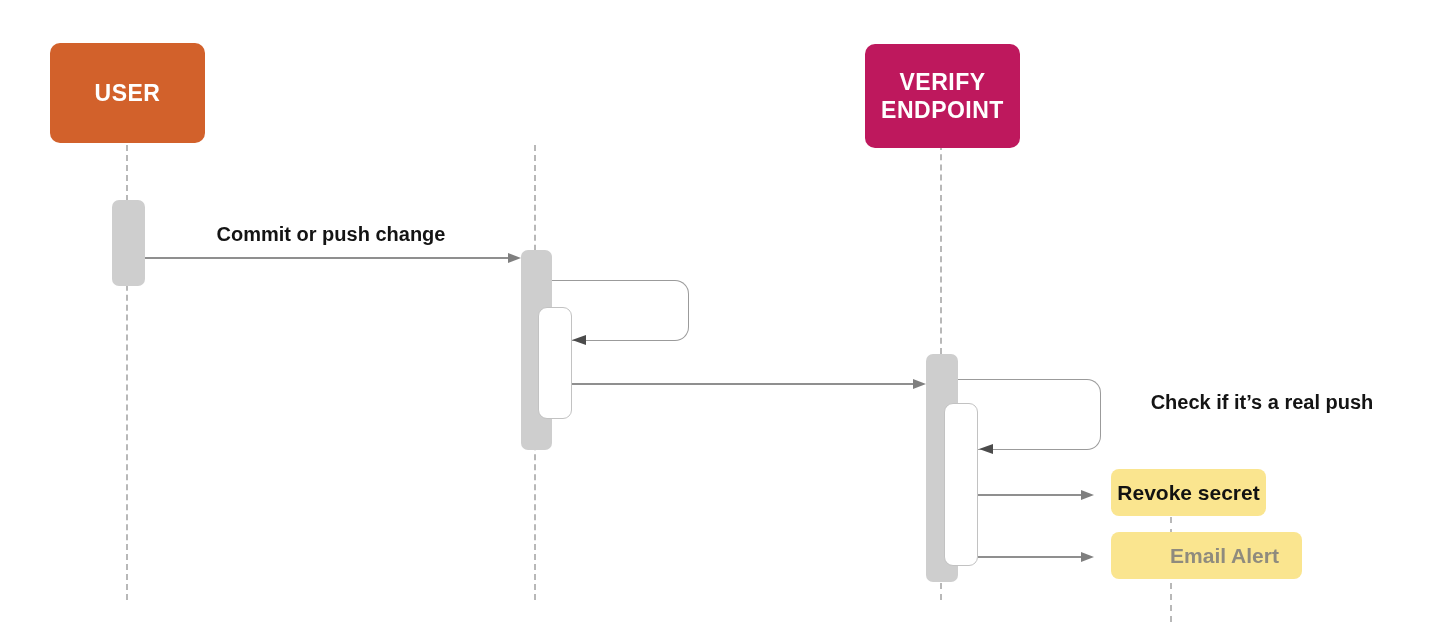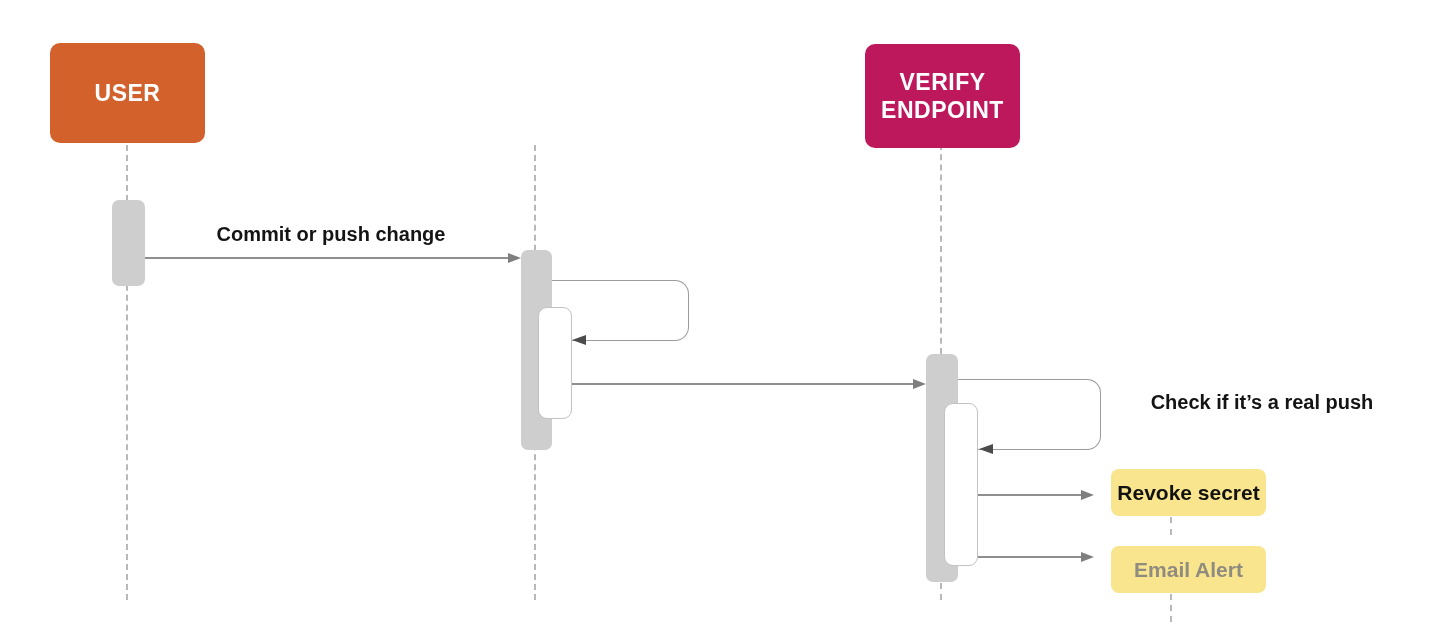--- a/index.html
+++ b/index.html
@@ -78,21 +78,21 @@
     position:absolute;left:556px;top:353px;font-weight:bold;font-size:20px;
     color:#d8d8d8;z-index:2;
   }
   
   .note{
     position:absolute;left:1095px;width:155px;height:47px;background:#fae58f;
     border-radius:8px;display:flex;align-items:center;justify-content:center;
     font-weight:bold;font-size:21px;z-index:5;white-space:nowrap;margin-left:16px;
   }
   #note-revoke{top:469px;color:#121212;}
-  #note-email{top:546px;color:#8f8b7e;}
+  #note-email{top:532px;color:#8f8b7e;padding-left:36px;}
 </style>
 </head>
 <body>
 
 <div class="canvas">
 
   <div class="lifeline" id="ll-user"></div>
   <div class="lifeline" id="ll-github"></div>
   <div class="lifeline" id="ll-verify-up"></div>
   <div class="lifeline" id="ll-verify-dn"></div>

